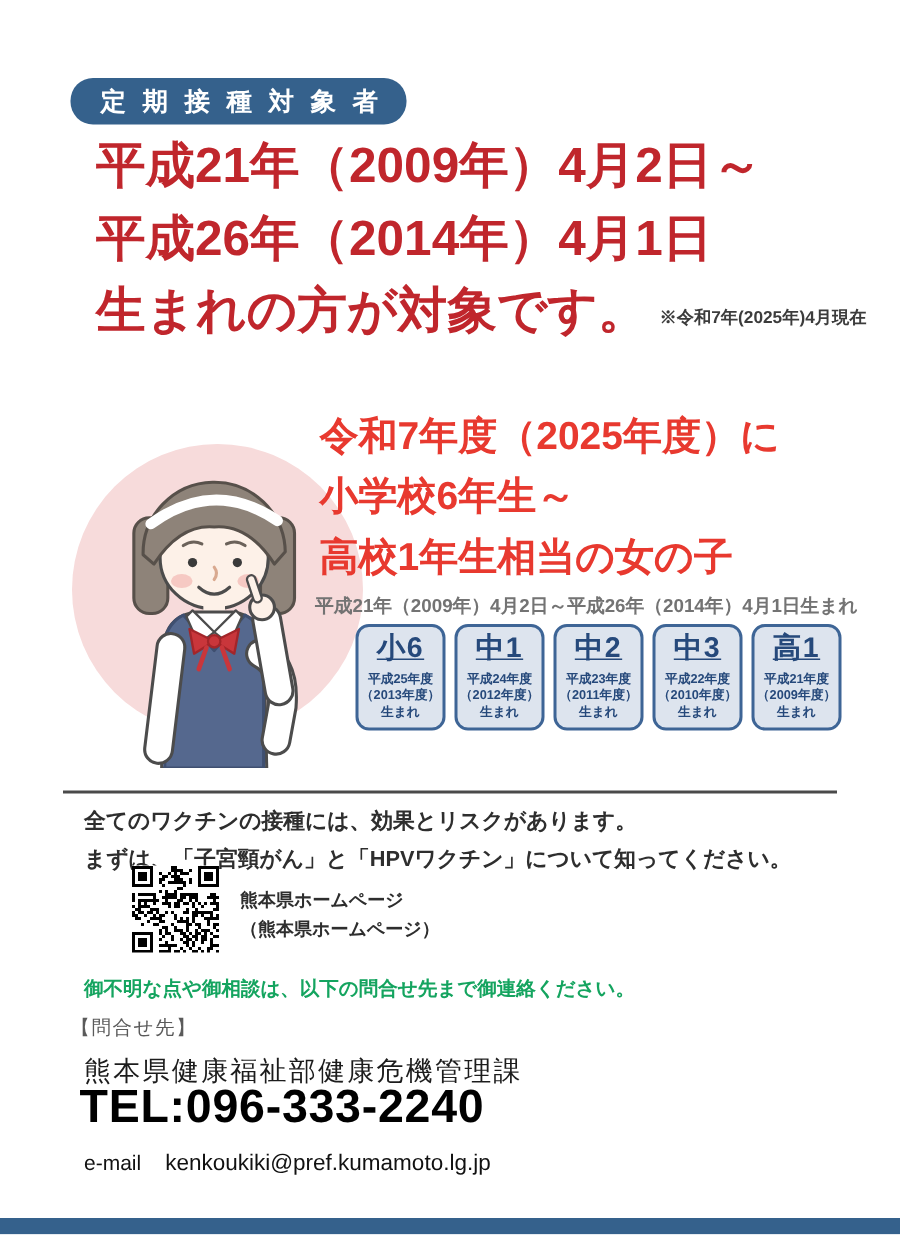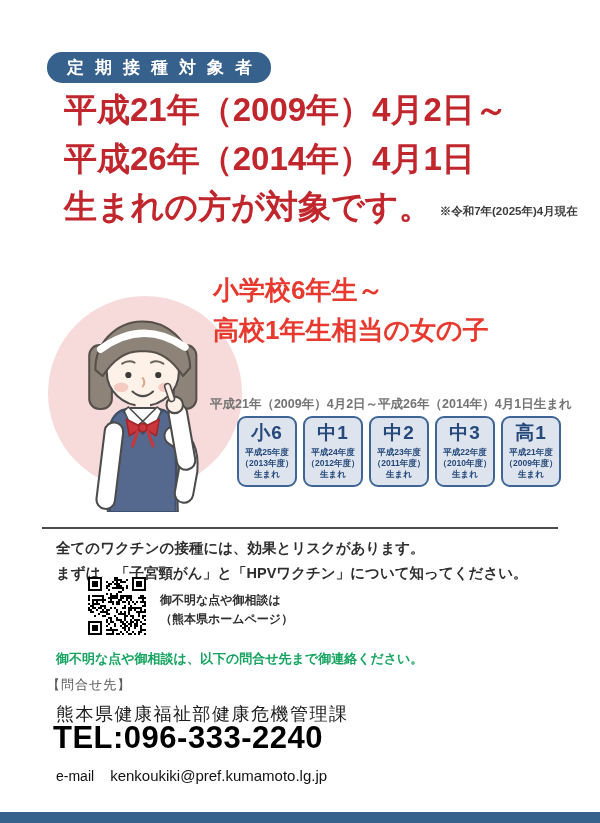--- a/index.html
+++ b/index.html
@@ -21,21 +21,21 @@
 
   .target-block{position:absolute;left:213px;top:270px;color:#e8392f;font-size:26px;
                 font-weight:bold;line-height:1.55;white-space:nowrap;}
   .birth-range{position:absolute;left:210px;top:396px;font-size:12.5px;font-weight:bold;
                color:#737373;white-space:nowrap;}
 
   .grade-row{position:absolute;left:237px;top:416px;display:flex;gap:6px;}
   .grade-box{width:60px;height:71px;background:#dde4ee;border:2.5px solid #3e6596;
              border-radius:9px;box-sizing:border-box;text-align:center;color:#26497b;
              padding-top:4px;}
-  .grade-box .g{font-size:19px;font-weight:bold;letter-spacing:1px;line-height:1.2;}
+  .grade-box .g{font-size:19px;font-weight:bold;letter-spacing:1px;line-height:1.2;text-decoration:underline;}
   .grade-box .s{font-size:8.5px;font-weight:bold;line-height:1.3;margin-top:2px;}
 
   .standard-line{position:absolute;left:239px;top:497px;font-size:13px;font-weight:bold;
                  color:#333;white-space:nowrap;}
   .standard-line .hl{color:#2f74b5;}
 
   .divider{position:absolute;left:42px;top:527px;width:516px;height:0;
            border-top:2px solid #4a4a4a;}
 
   .info-block{position:absolute;left:56px;top:536px;font-size:14.5px;font-weight:bold;
@@ -121,20 +121,21 @@
     <path d="M88 126 Q104 134 102 160 L98 182" fill="none" stroke="#ffffff" stroke-width="16" stroke-linecap="round"></path>
     <path d="M100 150 L92 104" stroke="#4c4c4c" stroke-width="20" stroke-linecap="round"></path>
     <path d="M100 150 L92 104" stroke="#ffffff" stroke-width="16" stroke-linecap="round"></path>
 
     <circle cx="89" cy="96" r="8" fill="#fdf1e8" stroke="#4c4c4c" stroke-width="2"></circle>
     <path d="M86 90 L82 78" stroke="#4c4c4c" stroke-width="7" stroke-linecap="round"></path>
     <path d="M86 90 L82 78" stroke="#fdf1e8" stroke-width="4" stroke-linecap="round"></path>
   </svg>
 
   <div class="target-block">
+    <div>令和7年度（2025年度）に</div>
     <div>小学校6年生～</div>
     <div>高校1年生相当の女の子</div>
   </div>
   <div class="birth-range">平成21年（2009年）4月2日～平成26年（2014年）4月1日生まれ</div>
 
   <div class="grade-row">
     <div class="grade-box">
       <div class="g">小6</div>
       <div class="s">
         <div>平成25年度</div>
@@ -199,21 +200,21 @@
           <rect x="24" y="2" width="3" height="3" fill="#000"></rect>
       </g>
       <g>
         <rect x="0" y="22" width="7" height="7" fill="#000"></rect>
           <rect x="1" y="23" width="5" height="5" fill="#fff"></rect>
           <rect x="2" y="24" width="3" height="3" fill="#000"></rect>
       </g>
     </svg>
   </div>
   <div class="qr-caption">
-    <div>御不明な点や御相談は</div>
+    <div>熊本県ホームページ</div>
     <div>（熊本県ホームページ）</div>
   </div>
 
   <div class="notice-green">御不明な点や御相談は、以下の問合せ先まで御連絡ください。</div>
   <div class="inquiry-label">【問合せ先】</div>
   <div class="department">熊本県健康福祉部健康危機管理課</div>
   <div class="tel">TEL:096-333-2240</div>
   <div class="email-line">
     <span>e-mail</span><span class="addr">kenkoukiki@pref.kumamoto.lg.jp</span>
   </div>

